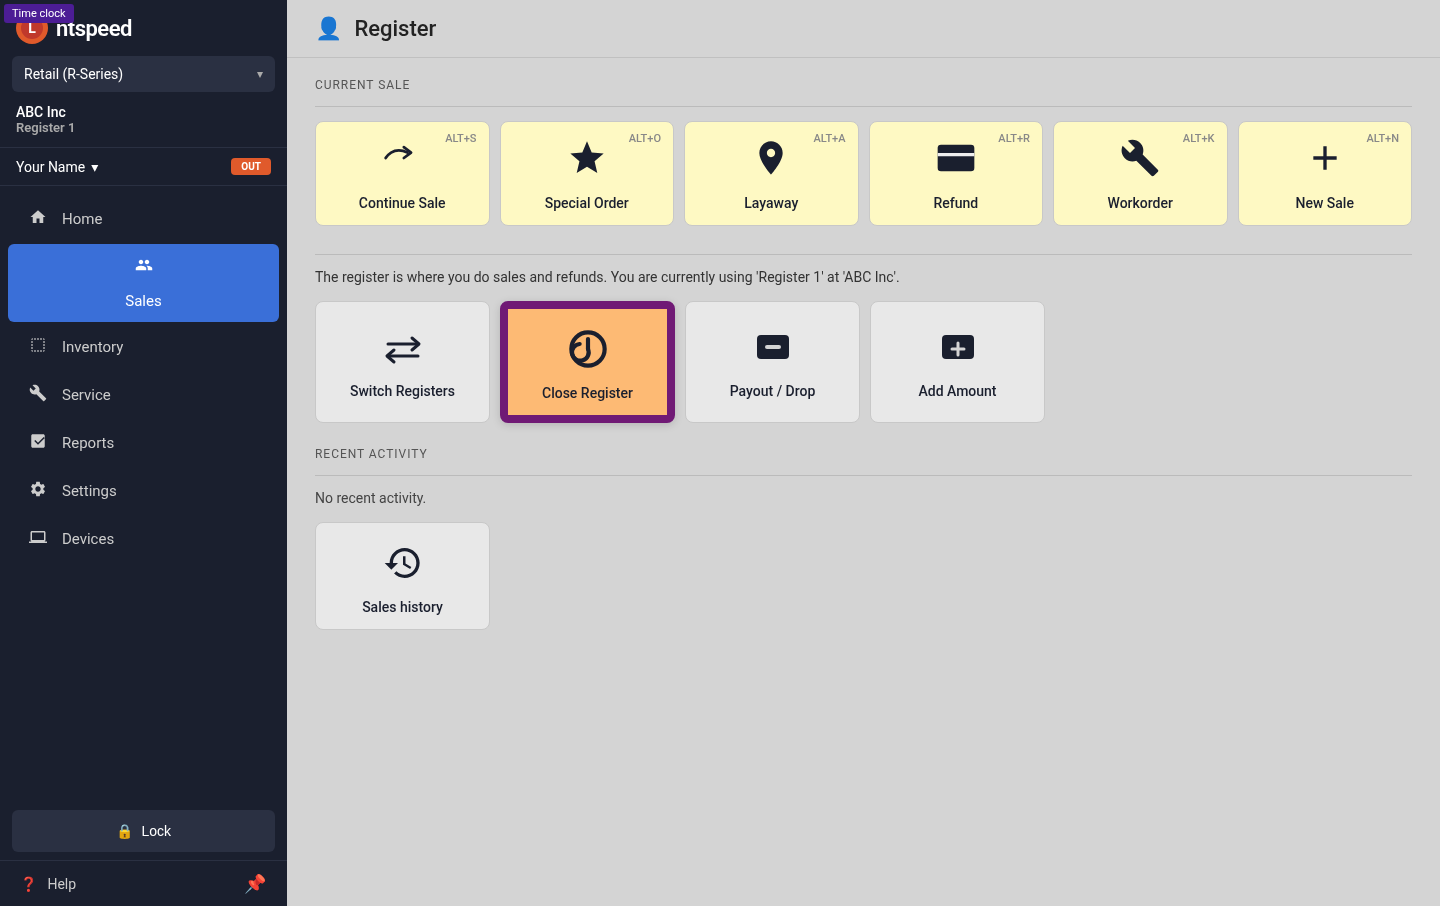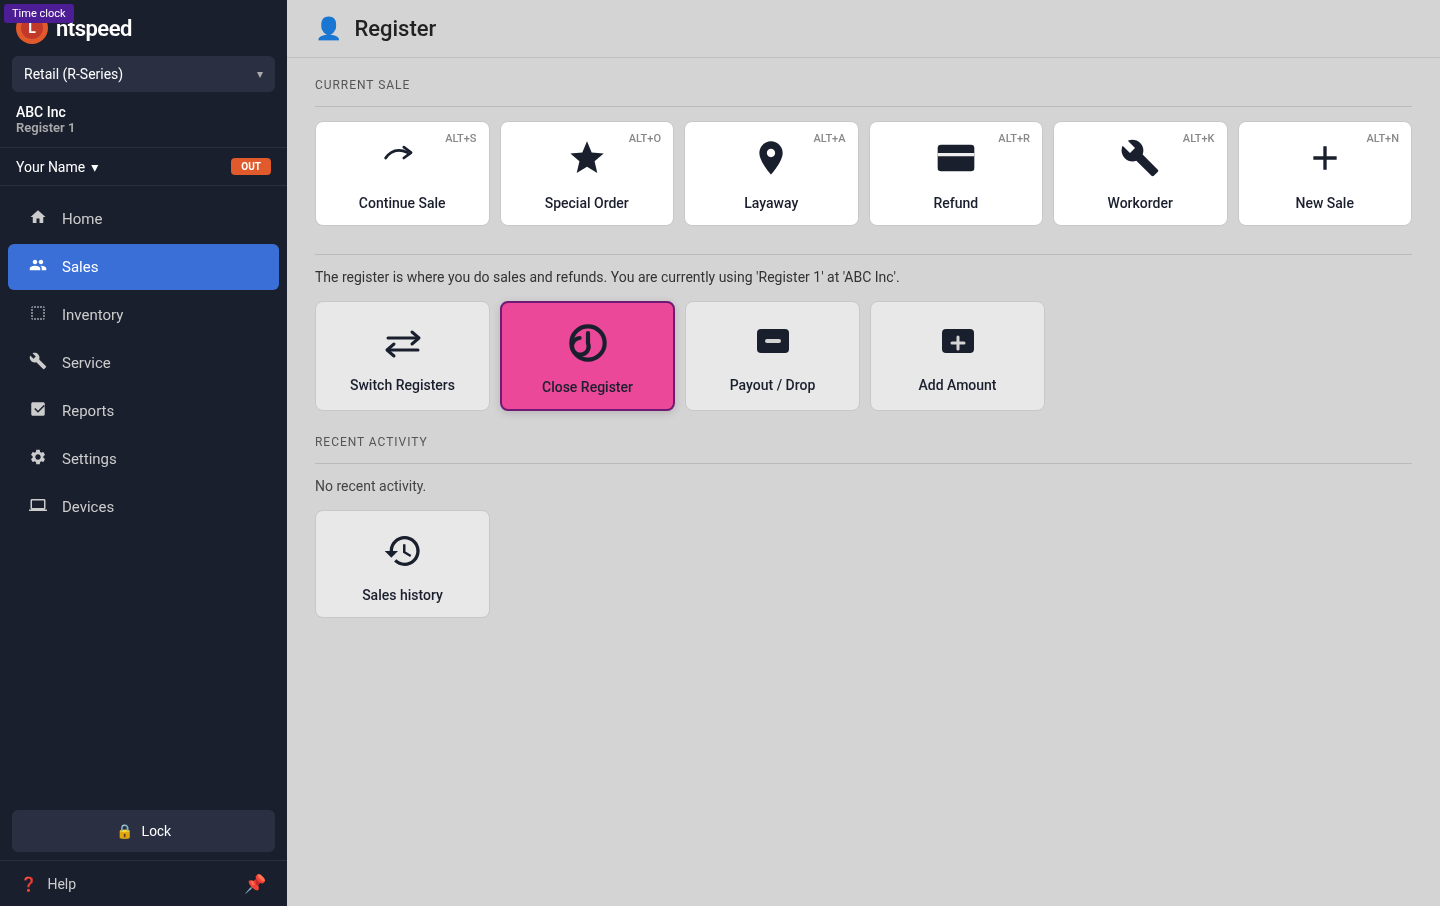--- a/index.html
+++ b/index.html
@@ -87,21 +87,21 @@
       align-items: center;
       gap: 14px;
       padding: 12px 20px;
       color: #ccc;
       font-size: 15px;
       cursor: pointer;
       border-radius: 6px;
       margin: 2px 8px;
       transition: background 0.15s;
     }
-    .nav-item.active { background: #3a6fd8; color: #fff; }
+    .nav-item.active { background: #3a6fd8; color: #fff; flex-direction: column; }
     .nav-item .icon { width: 20px; text-align: center; font-size: 16px; }
 
     #lock-button {
       margin: 8px 12px;
       background: #2a3042;
       border: none;
       color: #fff;
       padding: 13px;
       border-radius: 6px;
       font-size: 14px;
@@ -160,21 +160,21 @@
     }
 
     .cards-row {
       display: flex;
       gap: 10px;
       margin-bottom: 28px;
       flex-wrap: wrap;
     }
 
     .action-card {
-      background: #ffffff;
+      background: #fef9c3;
       border: 1px solid #c8c8c8;
       border-radius: 8px;
       padding: 16px 12px 14px;
       display: flex;
       flex-direction: column;
       align-items: center;
       justify-content: flex-end;
       cursor: pointer;
       min-width: 155px;
       flex: 1;
@@ -223,22 +223,22 @@
       display: flex;
       flex-direction: column;
       align-items: center;
       justify-content: center;
       cursor: pointer;
       min-width: 155px;
       width: 175px;
       transition: background 0.15s;
     }
     .register-card.active-card {
-      background: #ec4899;
-      border: 2px solid #701a75;
+      background: #fdba74;
+      border: 8px solid #701a75;
       box-shadow: 0 2px 8px rgba(0,0,0,0.15);
     }
     .register-card .card-icon {
       font-size: 38px;
       margin-bottom: 10px;
     }
     .register-card .card-label {
       font-size: 14px;
     }
 

